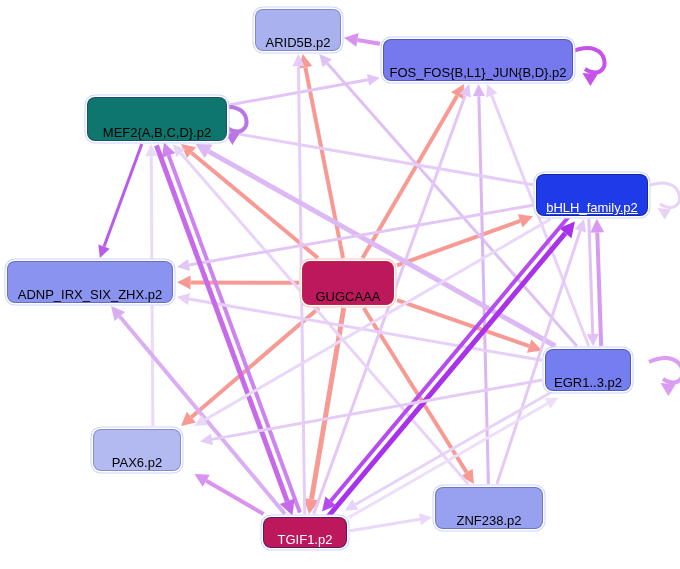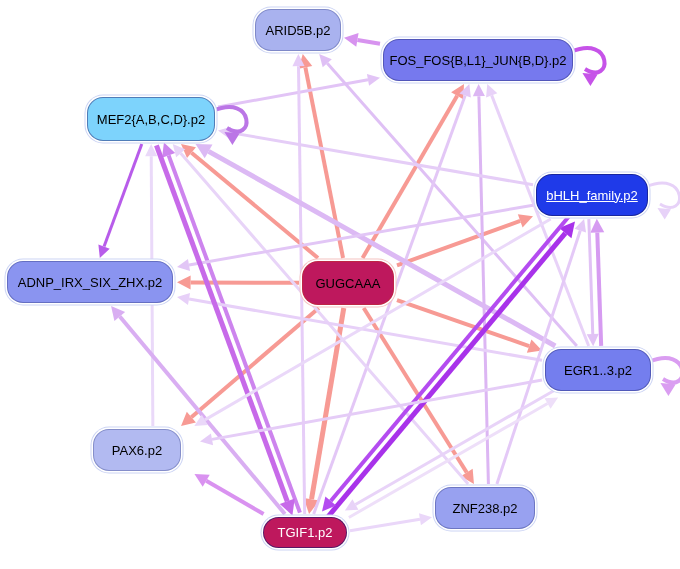--- a/index.html
+++ b/index.html
@@ -15,23 +15,23 @@
     overflow: hidden;
   }
   #edge-layer {
     position: absolute;
     left: 0; top: 0;
     width: 680px; height: 569px;
   }
   .node {
     position: absolute;
     display: flex;
-    align-items: center;
+    align-items: flex-end;
     justify-content: center;
-    border-radius: 16px;
+    border-radius: 8px;
     font-size: 13px;
     white-space: nowrap;
     cursor: pointer;
     box-sizing: border-box;
   }
 </style>
 </head>
 <body>
 
 <div id="graph-canvas">
@@ -119,38 +119,38 @@
       <path d="M 649 362 C 691 344, 691 396, 663 379" fill="none" stroke="#da9df1" stroke-width="4"></path>
       <polygon points="660.4191500608869,383.07591253696705 675.6771072075948,384.15050255610294 668.41141332821,396.11752776920713" fill="#da9df1"></polygon>
     </svg>
   <div id="node-layer">
       <div class="node" style="left: 255px; top: 9px; width: 86px; height: 42px; background: rgb(169, 178, 239); color: rgb(0, 0, 0); border: 1px solid rgba(50, 60, 130, 0.35); box-shadow: rgb(255, 255, 255) 0px 0px 0px 1.5px, rgb(204, 212, 244) 0px 0px 0px 2.5px;">
         <span>ARID5B.p2</span>
       </div>
       <div class="node" style="left: 383px; top: 39px; width: 190px; height: 42px; background: rgb(118, 121, 238); color: rgb(0, 0, 0); border: 1px solid rgba(40, 45, 120, 0.45); box-shadow: rgb(255, 255, 255) 0px 0px 0px 1.5px, rgb(204, 212, 244) 0px 0px 0px 2.5px;">
         <span>FOS_FOS{B,L1}_JUN{B,D}.p2</span>
       </div>
-      <div class="node" style="left: 87px; top: 97px; width: 128px; height: 44px; background: #7dd3fc; color: rgb(0, 0, 0); border: 1px solid rgba(35, 40, 115, 0.5); box-shadow: rgb(255, 255, 255) 0px 0px 0px 1.5px, rgb(204, 212, 244) 0px 0px 0px 2.5px;">
+      <div class="node" style="left: 87px; top: 97px; width: 140px; height: 44px; background: #0f766e; color: rgb(0, 0, 0); border: 1px solid rgba(35, 40, 115, 0.5); box-shadow: rgb(255, 255, 255) 0px 0px 0px 1.5px, rgb(204, 212, 244) 0px 0px 0px 2.5px;">
         <span>MEF2{A,B,C,D}.p2</span>
       </div>
       <div class="node" style="left: 536px; top: 174px; width: 112px; height: 42px; background: rgb(31, 58, 233); color: rgb(255, 255, 255); border: 1px solid rgba(20, 25, 110, 0.6); box-shadow: rgb(255, 255, 255) 0px 0px 0px 1.5px, rgb(204, 212, 244) 0px 0px 0px 2.5px; text-decoration: underline;">
         <span>bHLH_family.p2</span>
       </div>
       <div class="node" style="left: 7px; top: 261px; width: 166px; height: 42px; background: rgb(138, 148, 240); color: rgb(0, 0, 0); border: 1px solid rgba(45, 55, 125, 0.4); box-shadow: rgb(255, 255, 255) 0px 0px 0px 1.5px, rgb(204, 212, 244) 0px 0px 0px 2.5px;">
         <span>ADNP_IRX_SIX_ZHX.p2</span>
       </div>
       <div class="node" style="left: 302px; top: 261px; width: 92px; height: 44px; background: #be185d; color: rgb(0, 0, 0); border: 1px solid rgba(190, 50, 50, 0.55); box-shadow: rgb(255, 255, 255) 0px 0px 0px 1.5px, rgb(244, 194, 192) 0px 0px 0px 2.5px;">
         <span>GUGCAAA</span>
       </div>
-      <div class="node" style="left: 545px; top: 349px; width: 106px; height: 42px; background: rgb(116, 126, 238); color: rgb(0, 0, 0); border: 1px solid rgba(40, 45, 120, 0.45); box-shadow: rgb(255, 255, 255) 0px 0px 0px 1.5px, rgb(204, 212, 244) 0px 0px 0px 2.5px;">
+      <div class="node" style="left: 545px; top: 349px; width: 86px; height: 42px; background: rgb(116, 126, 238); color: rgb(0, 0, 0); border: 1px solid rgba(40, 45, 120, 0.45); box-shadow: rgb(255, 255, 255) 0px 0px 0px 1.5px, rgb(204, 212, 244) 0px 0px 0px 2.5px;">
         <span>EGR1..3.p2</span>
       </div>
       <div class="node" style="left: 93px; top: 429px; width: 88px; height: 42px; background: rgb(178, 186, 241); color: rgb(0, 0, 0); border: 1px solid rgba(50, 60, 130, 0.35); box-shadow: rgb(255, 255, 255) 0px 0px 0px 1.5px, rgb(204, 212, 244) 0px 0px 0px 2.5px;">
         <span>PAX6.p2</span>
       </div>
-      <div class="node" style="left: 435px; top: 487px; width: 100px; height: 42px; background: rgb(152, 161, 240); color: rgb(0, 0, 0); border: 1px solid rgba(45, 55, 125, 0.4); box-shadow: rgb(255, 255, 255) 0px 0px 0px 1.5px, rgb(204, 212, 244) 0px 0px 0px 2.5px;">
+      <div class="node" style="left: 435px; top: 487px; width: 108px; height: 42px; background: rgb(152, 161, 240); color: rgb(0, 0, 0); border: 1px solid rgba(45, 55, 125, 0.4); box-shadow: rgb(255, 255, 255) 0px 0px 0px 1.5px, rgb(204, 212, 244) 0px 0px 0px 2.5px;">
         <span>ZNF238.p2</span>
       </div>
       <div class="node" style="left: 263px; top: 517px; width: 84px; height: 31px; background: #be185d; color: rgb(255, 255, 255); border: 1px solid rgba(20, 25, 110, 0.6); box-shadow: rgb(255, 255, 255) 0px 0px 0px 1.5px, rgb(204, 212, 244) 0px 0px 0px 2.5px;">
         <span>TGIF1.p2</span>
       </div>
     </div>
 </div>
 
 </body></html>

